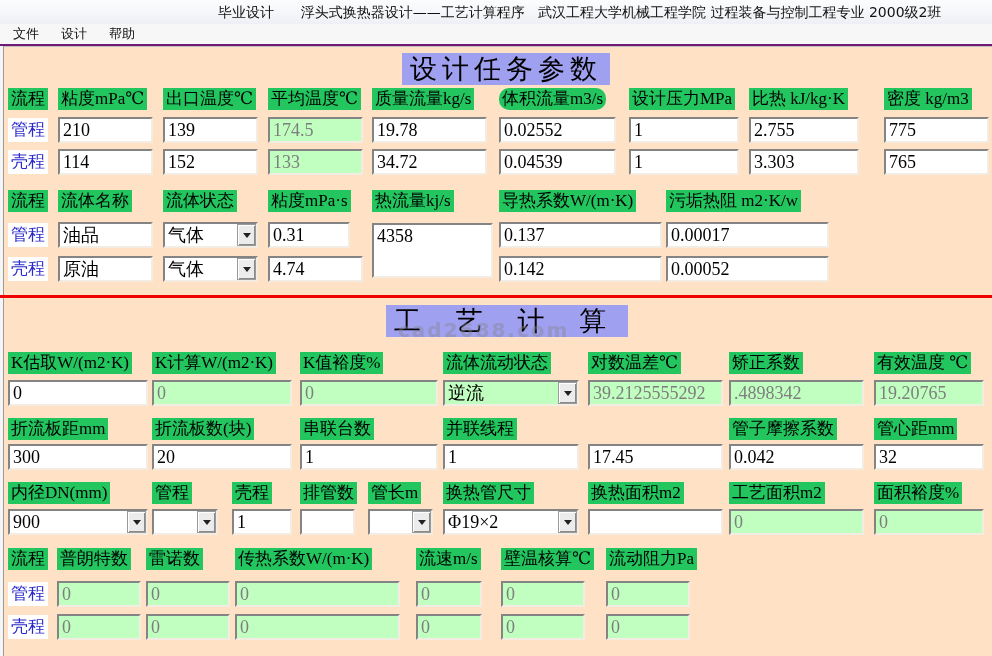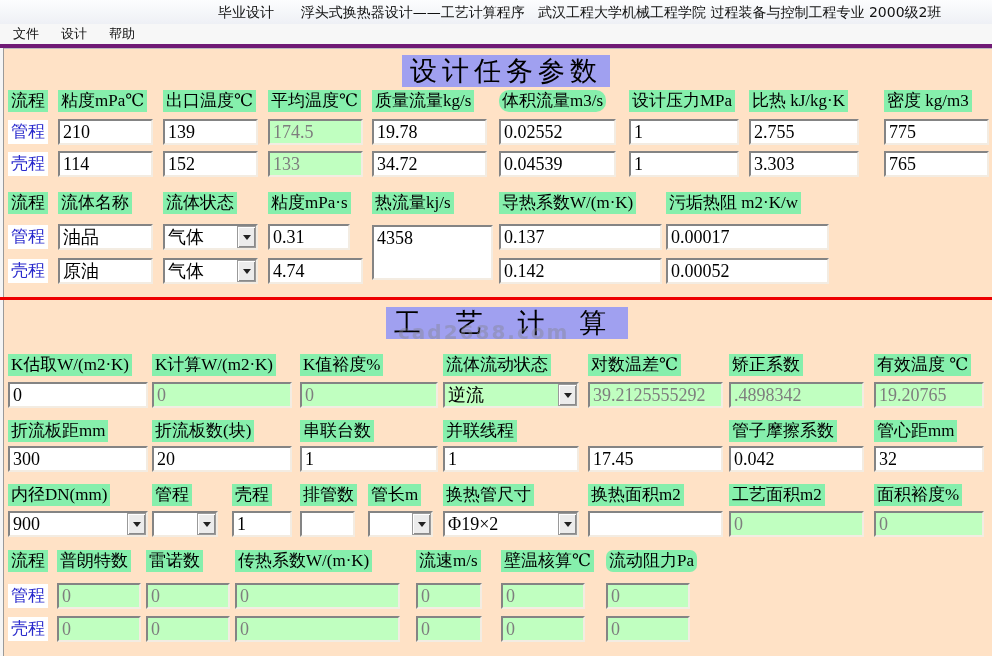--- a/index.html
+++ b/index.html
@@ -14,41 +14,41 @@
     font-family:"DejaVu Sans","Liberation Sans",sans-serif;
     font-size:14px;color:#111;
     white-space:pre;overflow:hidden;
     padding-left:218px;
   }
   .menubar{
     height:20px;background:#f7f7f7;
     font-family:"DejaVu Sans","Liberation Sans",sans-serif;
     font-size:13px;color:#111;
     display:flex;align-items:center;gap:16px;
-    padding:0 10px;border-bottom:4px solid #701a75;
+    padding:0 10px;border-bottom:2px solid #701a75;
   }
   .menubar span{cursor:default;padding:1px 3px;}
   .client{
     position:relative;width:992px;height:610px;
     background:#FFE2C6;
     box-shadow:inset 3px 0 0 #f5f5f5, inset 4px 0 0 #9a9a9a, inset 0 1px 0 #bdbdbd;
   }
   .sectitle{
     position:absolute;background:#A0A0F0;color:#000;
     font-size:27px;line-height:32px;height:32px;
     padding:0 8px;white-space:nowrap;z-index:1;
   }
   .watermark{
     position:absolute;z-index:2;
     font-family:"DejaVu Sans",sans-serif;
     font-weight:bold;font-size:20px;letter-spacing:2px;
     color:rgba(130,130,140,0.42);white-space:nowrap;
   }
   .chip{
-    position:absolute;background:#86efac;color:#000;
+    position:absolute;background:#22c55e;color:#000;
     font-size:17px;line-height:22px;height:22px;
     padding:0 3px;white-space:nowrap;
   }
   .rowlabel{
     position:absolute;background:#fff;color:#2929CC;
     font-size:17px;line-height:24px;height:24px;
     padding:0 3px;white-space:nowrap;
   }
   .field{
     position:absolute;box-sizing:border-box;height:26px;
@@ -233,21 +233,21 @@
   <input class="field" style="left: 588px; top: 463px; width: 135px;" value="">
   <input class="field ro" readonly="" style="left: 729px; top: 463px; width: 135px;" value="0">
   <input class="field ro" readonly="" style="left: 874px; top: 463px; width: 110px;" value="0">
 
   <span class="chip" style="left:8px;top:502px;">流程</span>
   <span class="chip" style="left:57px;top:502px;">普朗特数</span>
   <span class="chip" style="left:146px;top:502px;">雷诺数</span>
   <span class="chip" style="left:235px;top:502px;">传热系数W/(m·K)</span>
   <span class="chip" style="left:416px;top:502px;">流速m/s</span>
   <span class="chip" style="left:501px;top:502px;">壁温核算℃</span>
-  <span class="chip" style="left:606px;top:502px;border-radius:7px;">流动阻力Pa</span>
+  <span class="chip" style="left:606px;top:502px;">流动阻力Pa</span>
 
   <span class="rowlabel" style="left:8px;top:536px;">管程</span>
   <input class="field ro" readonly="" style="left: 57px; top: 535px; width: 84px;" value="0">
   <input class="field ro" readonly="" style="left: 146px; top: 535px; width: 84px;" value="0">
   <input class="field ro" readonly="" style="left: 235px; top: 535px; width: 165px;" value="0">
   <input class="field ro" readonly="" style="left: 416px; top: 535px; width: 66px;" value="0">
   <input class="field ro" readonly="" style="left: 501px; top: 535px; width: 84px;" value="0">
   <input class="field ro" readonly="" style="left: 606px; top: 535px; width: 84px;" value="0">
 
   <span class="rowlabel" style="left:8px;top:569px;">壳程</span>

